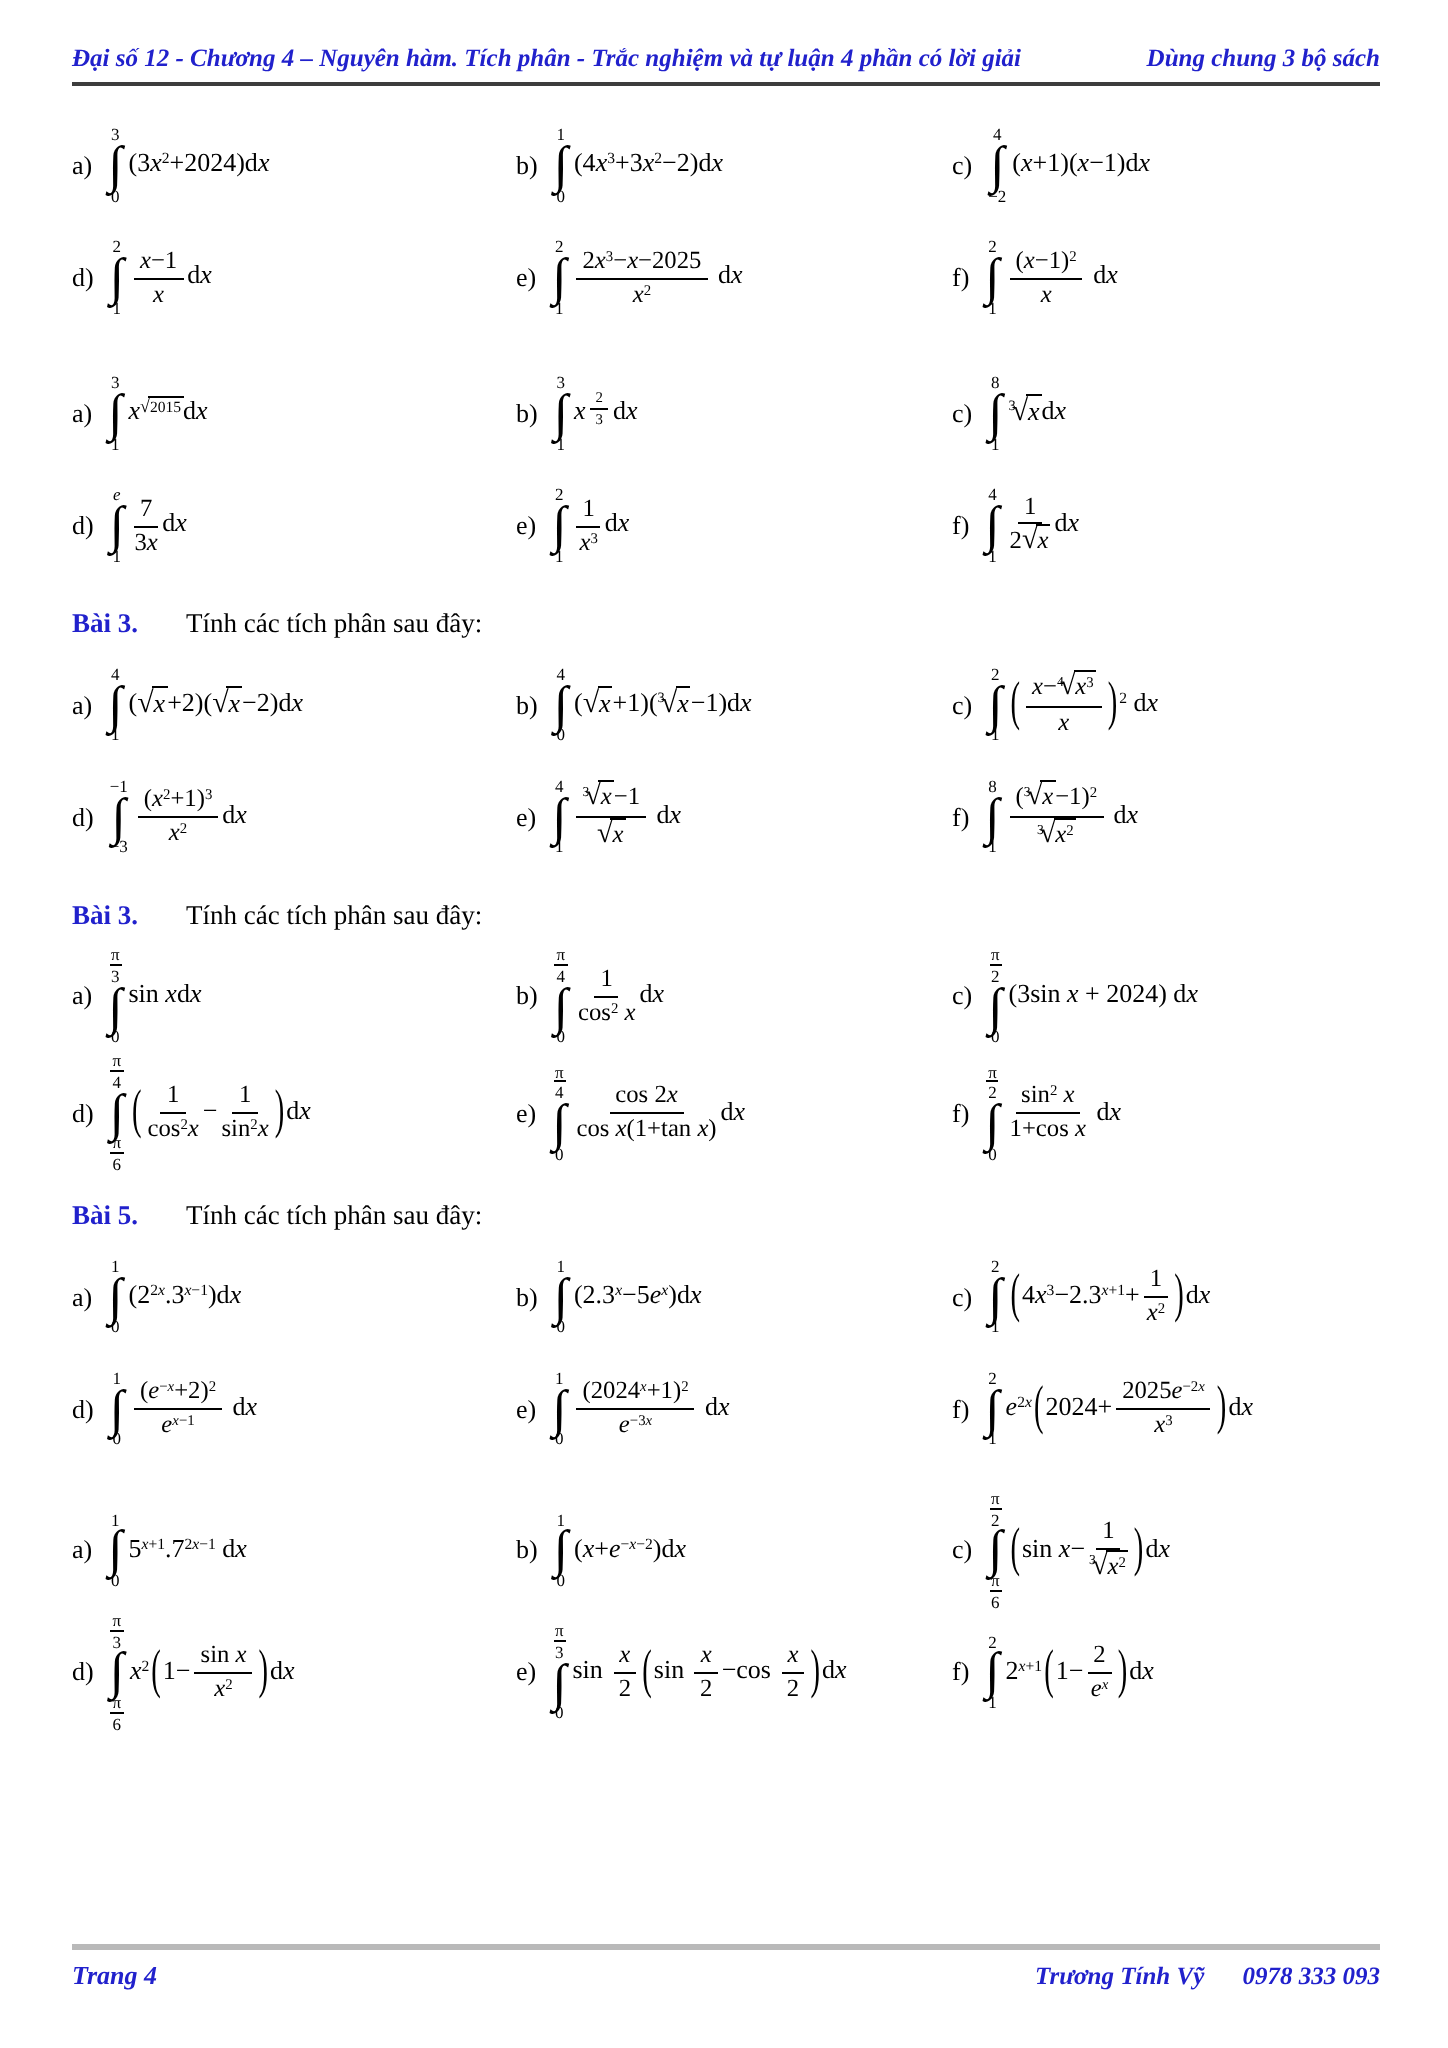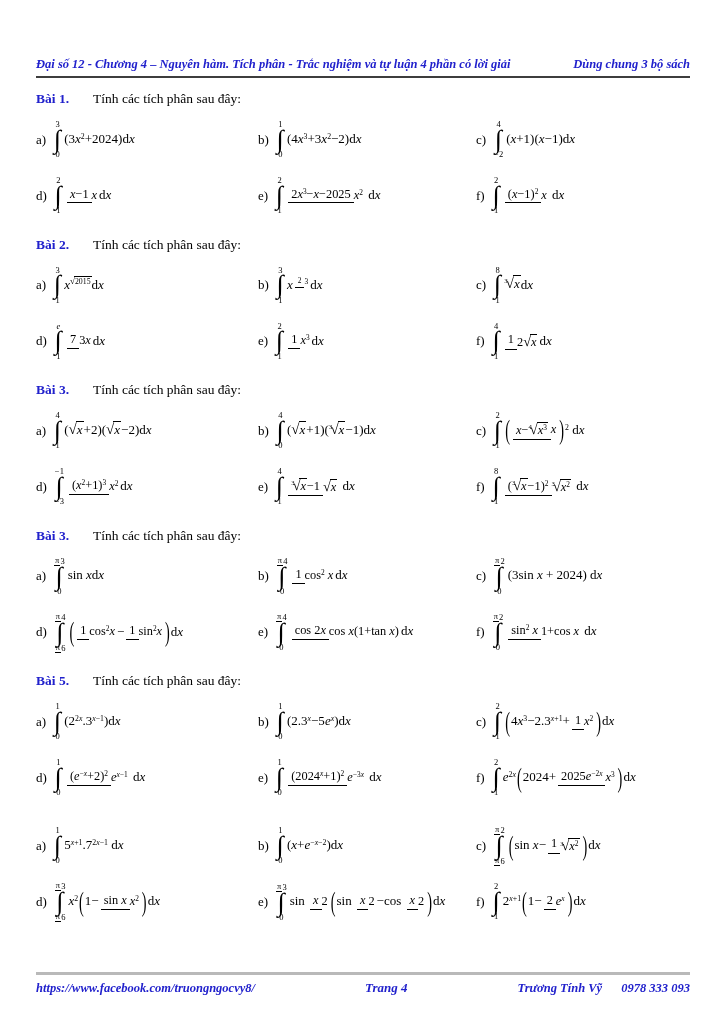--- a/index.html
+++ b/index.html
@@ -5,34 +5,34 @@
 <style>
   * { box-sizing: border-box; }
   html,body { margin:0; padding:0; background:#e8e8e8; }
   body { font-family:"Liberation Serif", serif; }
   .page { width:724px; height:1024px; background:#ffffff; position:relative;
           padding:22px 34px 0 36px; overflow:hidden; margin:0 auto; color:#000; }
 
   
   .header { display:flex; justify-content:space-between; align-items:flex-end;
             color:#2121cc; font-weight:bold; font-style:italic; font-size:12.5px;
-            padding-bottom:4px; border-bottom:2px solid #3d3d3d;margin-top:35px; }
+            padding-bottom:4px; border-bottom:2px solid #3d3d3d; }
 
   
   .sec { margin-top:12px; }
   .shead { font-size:13.5px; line-height:1.3; }
   .slabel { color:#2121cc; font-weight:bold; margin-right:24px; }
   .stitle { color:#000; }
   .grid { display:grid; grid-template-columns:222px 218px 1fr; margin-top:4px; }
   .prob { display:flex; align-items:center; gap:7px; min-height:56px; font-size:13px; }
 
   
   .formula { white-space:nowrap; }
   .formula i { font-style:italic; }
-  .fr { display:inline-flex; flex-direction:row; 
+  .fr { display:inline-flex; flex-direction:column; align-items:center;
         vertical-align:middle; line-height:1.12; margin:0 2px; font-size:0.95em; }
   .fr .nu { border-bottom:1px solid #000; padding:0 3px 1px; text-align:center; }
   .fr .de { padding-top:1px; text-align:center; }
   .ig { display:inline-flex; flex-direction:column; align-items:center;
         vertical-align:middle; line-height:1; margin:0 3px 0 1px; }
   .ig .is { font-size:26px; line-height:0.82; }
   .ig .bd { font-size:8.5px; line-height:1.05; text-align:center; }
   .ig .bd .fr { font-size:1em; margin:0; line-height:1.05; }
   .ig .bd .fr .nu { padding:0 1px 0; }
   .rt { display:inline-block; white-space:nowrap; }
@@ -56,21 +56,20 @@
 
 <div class="page">
 
   <div class="header">
     <span>Đại số 12 - Chương 4 – Nguyên hàm. Tích phân -  Trắc nghiệm và tự luận 4 phần có lời giải</span>
     <span>Dùng chung 3 bộ sách</span>
   </div>
 
   <div id="sections">
       <section class="sec">
-        <div class="shead"><span class="slabel">Bài 1.</span><span class="stitle">Tính các tích phân sau đây:</span></div>
         <div class="grid">
           <div class="prob">
             <span class="tag">a)</span>
             <span class="formula"><span class="ig">
                 <span class="bd">3</span>
                 <span class="is">∫</span>
                 <span class="bd">0</span>
               </span>(3<i>x</i><sup>2</sup>+2024)d<i>x</i></span>
           </div>
           <div class="prob">
@@ -118,21 +117,20 @@
                 <span class="is">∫</span>
                 <span class="bd">1</span>
               </span><span class="fr">
                 <span class="nu">(<i>x</i>−1)<sup>2</sup></span>
                 <span class="de"><i>x</i></span>
               </span> d<i>x</i></span>
           </div>
         </div>
       </section>
       <section class="sec">
-        <div class="shead"><span class="slabel">Bài 2.</span><span class="stitle">Tính các tích phân sau đây:</span></div>
         <div class="grid">
           <div class="prob">
             <span class="tag">a)</span>
             <span class="formula"><span class="ig">
                 <span class="bd">3</span>
                 <span class="is">∫</span>
                 <span class="bd">1</span>
               </span><i>x</i><sup><span class="rt"><span class="rs">√</span><span class="ra">2015</span></span></sup>d<i>x</i></span>
           </div>
           <div class="prob">
@@ -491,21 +489,20 @@
                 <span class="de"><i>e</i><sup><i>x</i></sup></span>
               </span><span class="bp">)</span>d<i>x</i></span>
           </div>
         </div>
       </section>
     </div>
 
   <div class="footer">
     <div class="frule"></div>
     <div class="frow">
-      <span>https://www.facebook.com/truongngocvy8/</span>
       <span class="fcenter">Trang 4</span>
       <span class="fright">
         <span>Trương Tính Vỹ</span>
         <span>0978 333 093</span>
       </span>
     </div>
   </div>
 
 </div>
 

